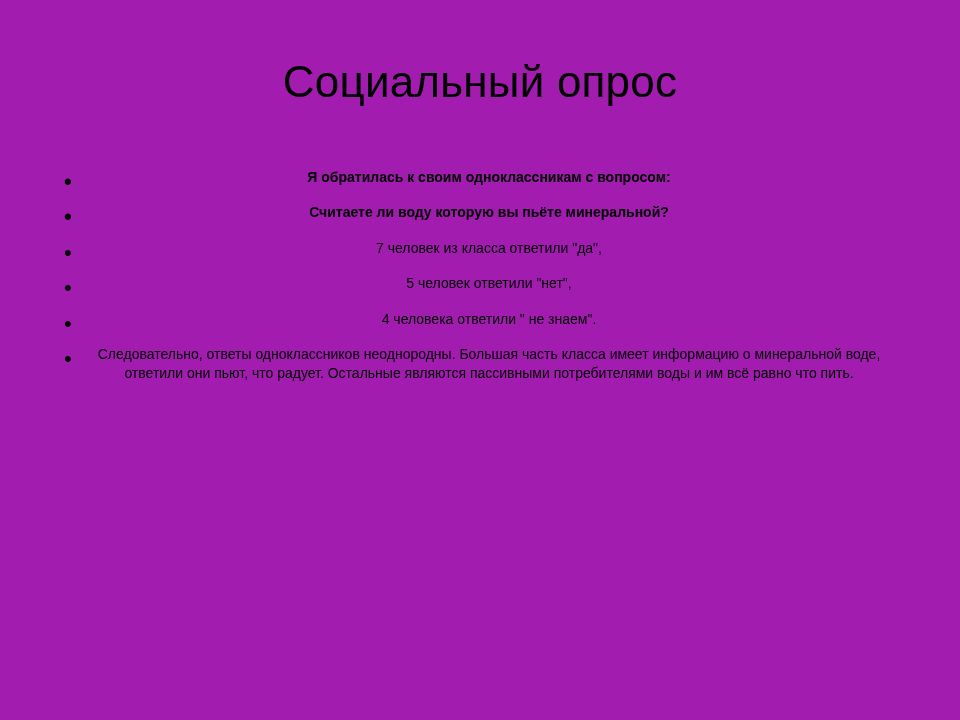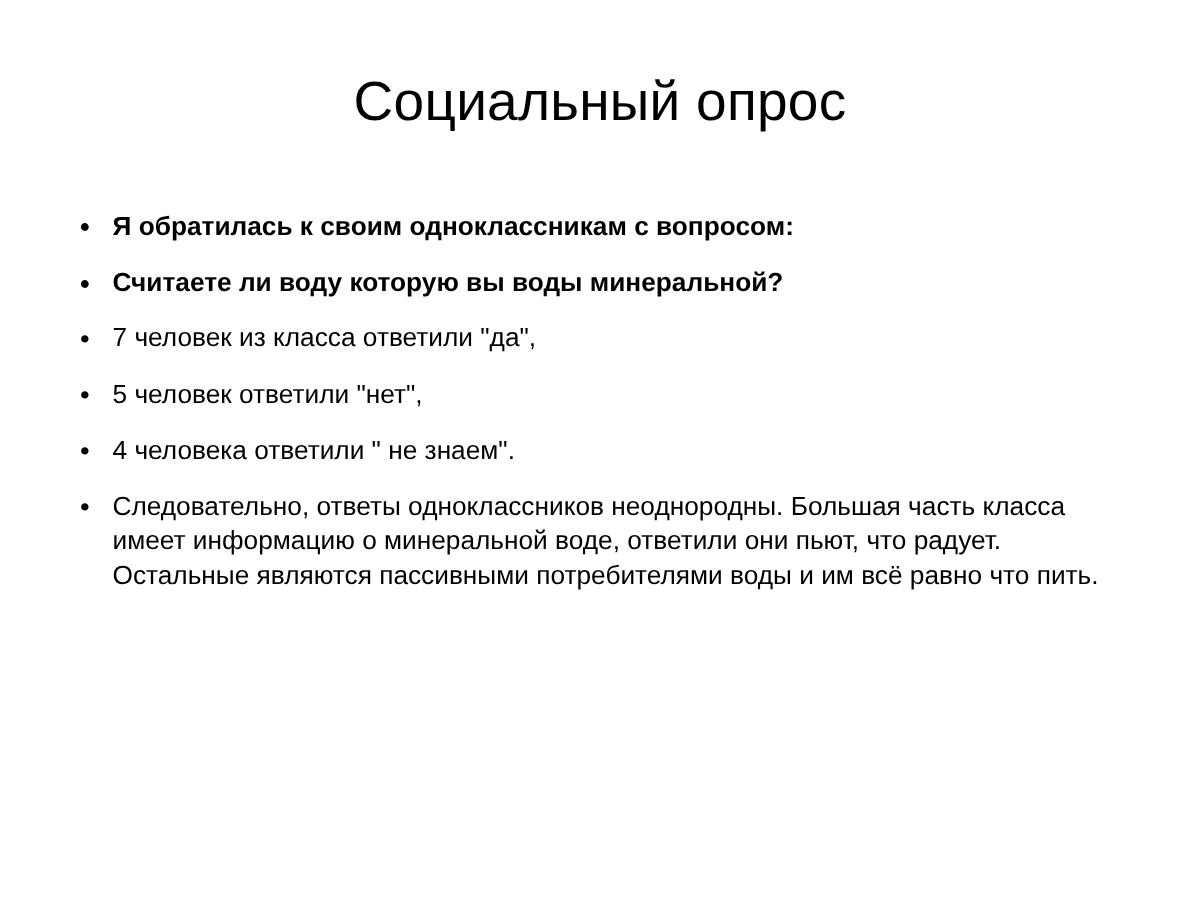--- a/index.html
+++ b/index.html
@@ -9,21 +9,21 @@
   body {
     width: 960px;
     height: 720px;
     background: #f2dede;
     font-family: "Liberation Sans", sans-serif;
     overflow: hidden;
   }
   .slide {
     width: 960px;
     height: 720px;
-    background: #ffffff;
+    background: #a21caf;
     box-sizing: border-box;
     position: relative;
   }
   .slide-title {
     text-align: center;
     font-size: 44px;
     font-weight: 400;
     color: #000000;
     margin: 0;
     padding-top: 58px;
@@ -36,23 +36,24 @@
     padding: 0;
     position: absolute;
     top: 168px;
     left: 56px;
     right: 72px;
   }
   .bullet-item {
     position: relative;
     padding-left: 34px;
     margin-bottom: 17px;
-    font-size: 21px;
+    font-size: 14px;
     line-height: 1.32;
     color: #000000;
+    text-align: center;
   }
   .bullet-item::before {
     content: "\2022";
     position: absolute;
     left: 8px;
     top: -1px;
     font-size: 22px;
     line-height: 1.32;
     color: #000000;
   }
@@ -65,19 +66,19 @@
   }
 </style>
 </head>
 <body>
 
 <div class="slide">
   <h1 class="slide-title">Социальный опрос</h1>
 
   <ul class="bullet-list">
     <li class="bullet-item bold">Я обратилась к своим одноклассникам с вопросом:</li>
-    <li class="bullet-item bold">Считаете ли воду которую вы воды минеральной?</li>
+    <li class="bullet-item bold">Считаете ли воду которую вы пьёте минеральной?</li>
     <li class="bullet-item">7 человек из класса ответили "да",</li>
     <li class="bullet-item">5 человек ответили "нет",</li>
     <li class="bullet-item">4 человека ответили " не знаем".</li>
     <li class="bullet-item para">Следовательно, ответы одноклассников неоднородны. Большая часть класса имеет информацию о минеральной воде, ответили они пьют, что радует. Остальные являются пассивными потребителями воды и им всё равно что пить.</li>
   </ul>
 </div>
 
 </body></html>

